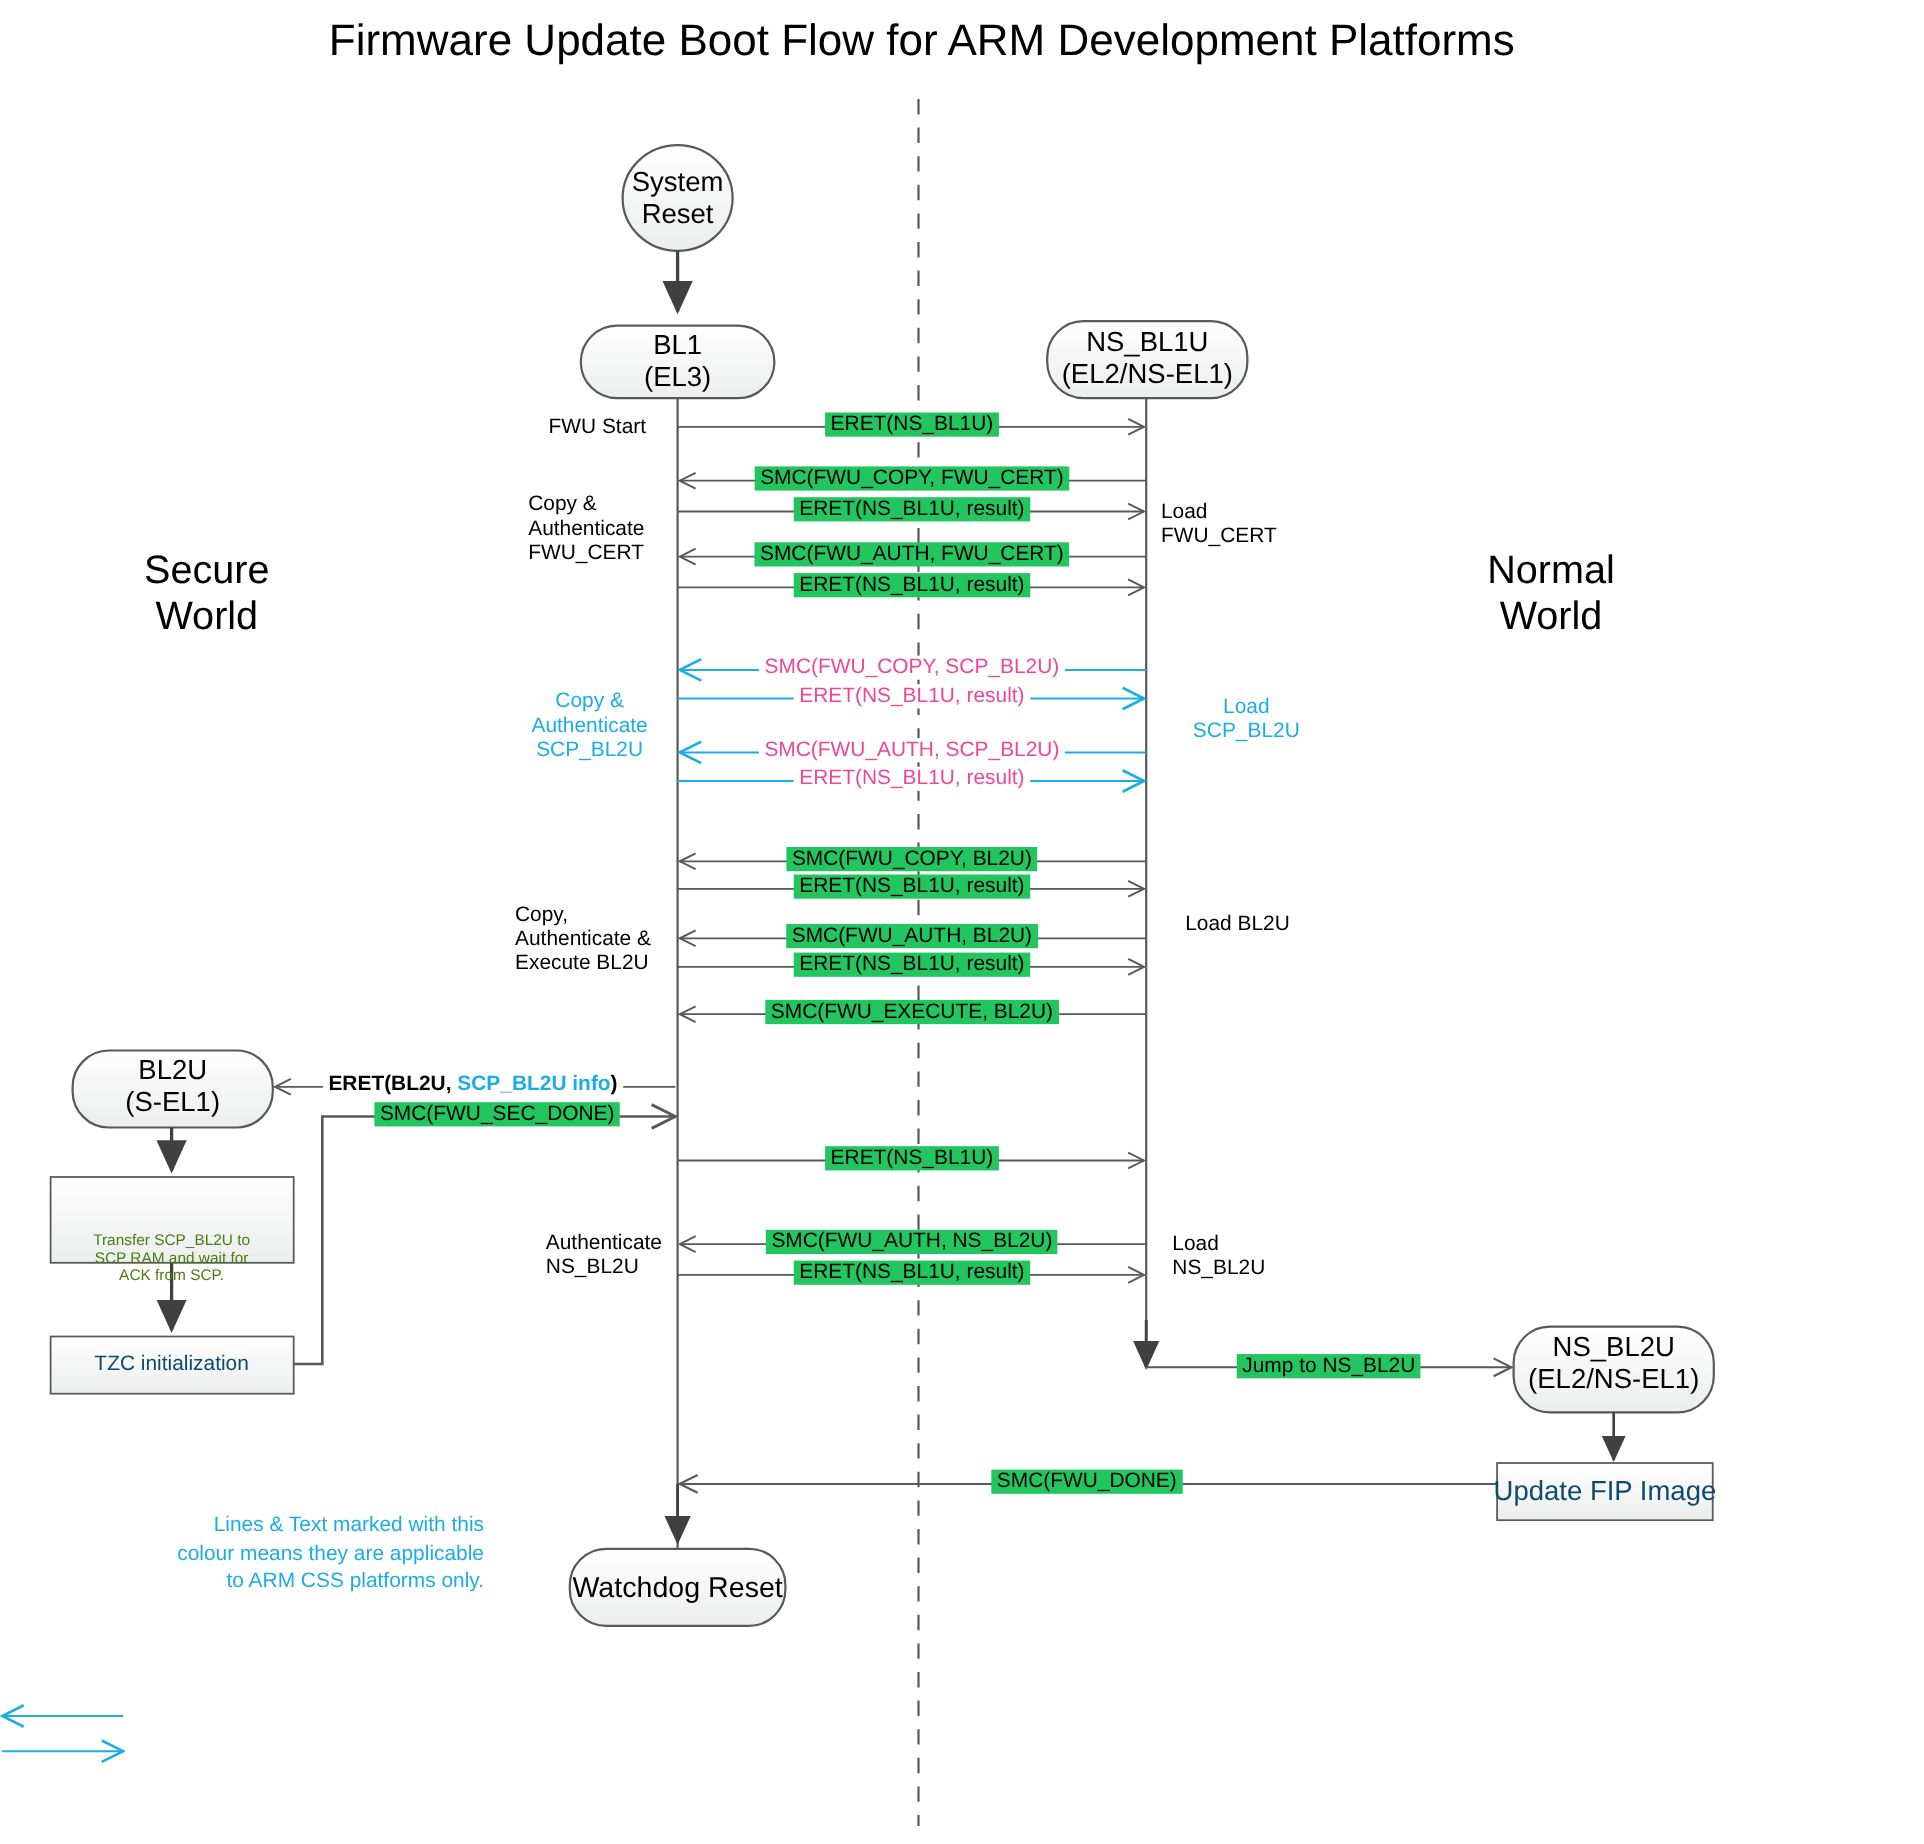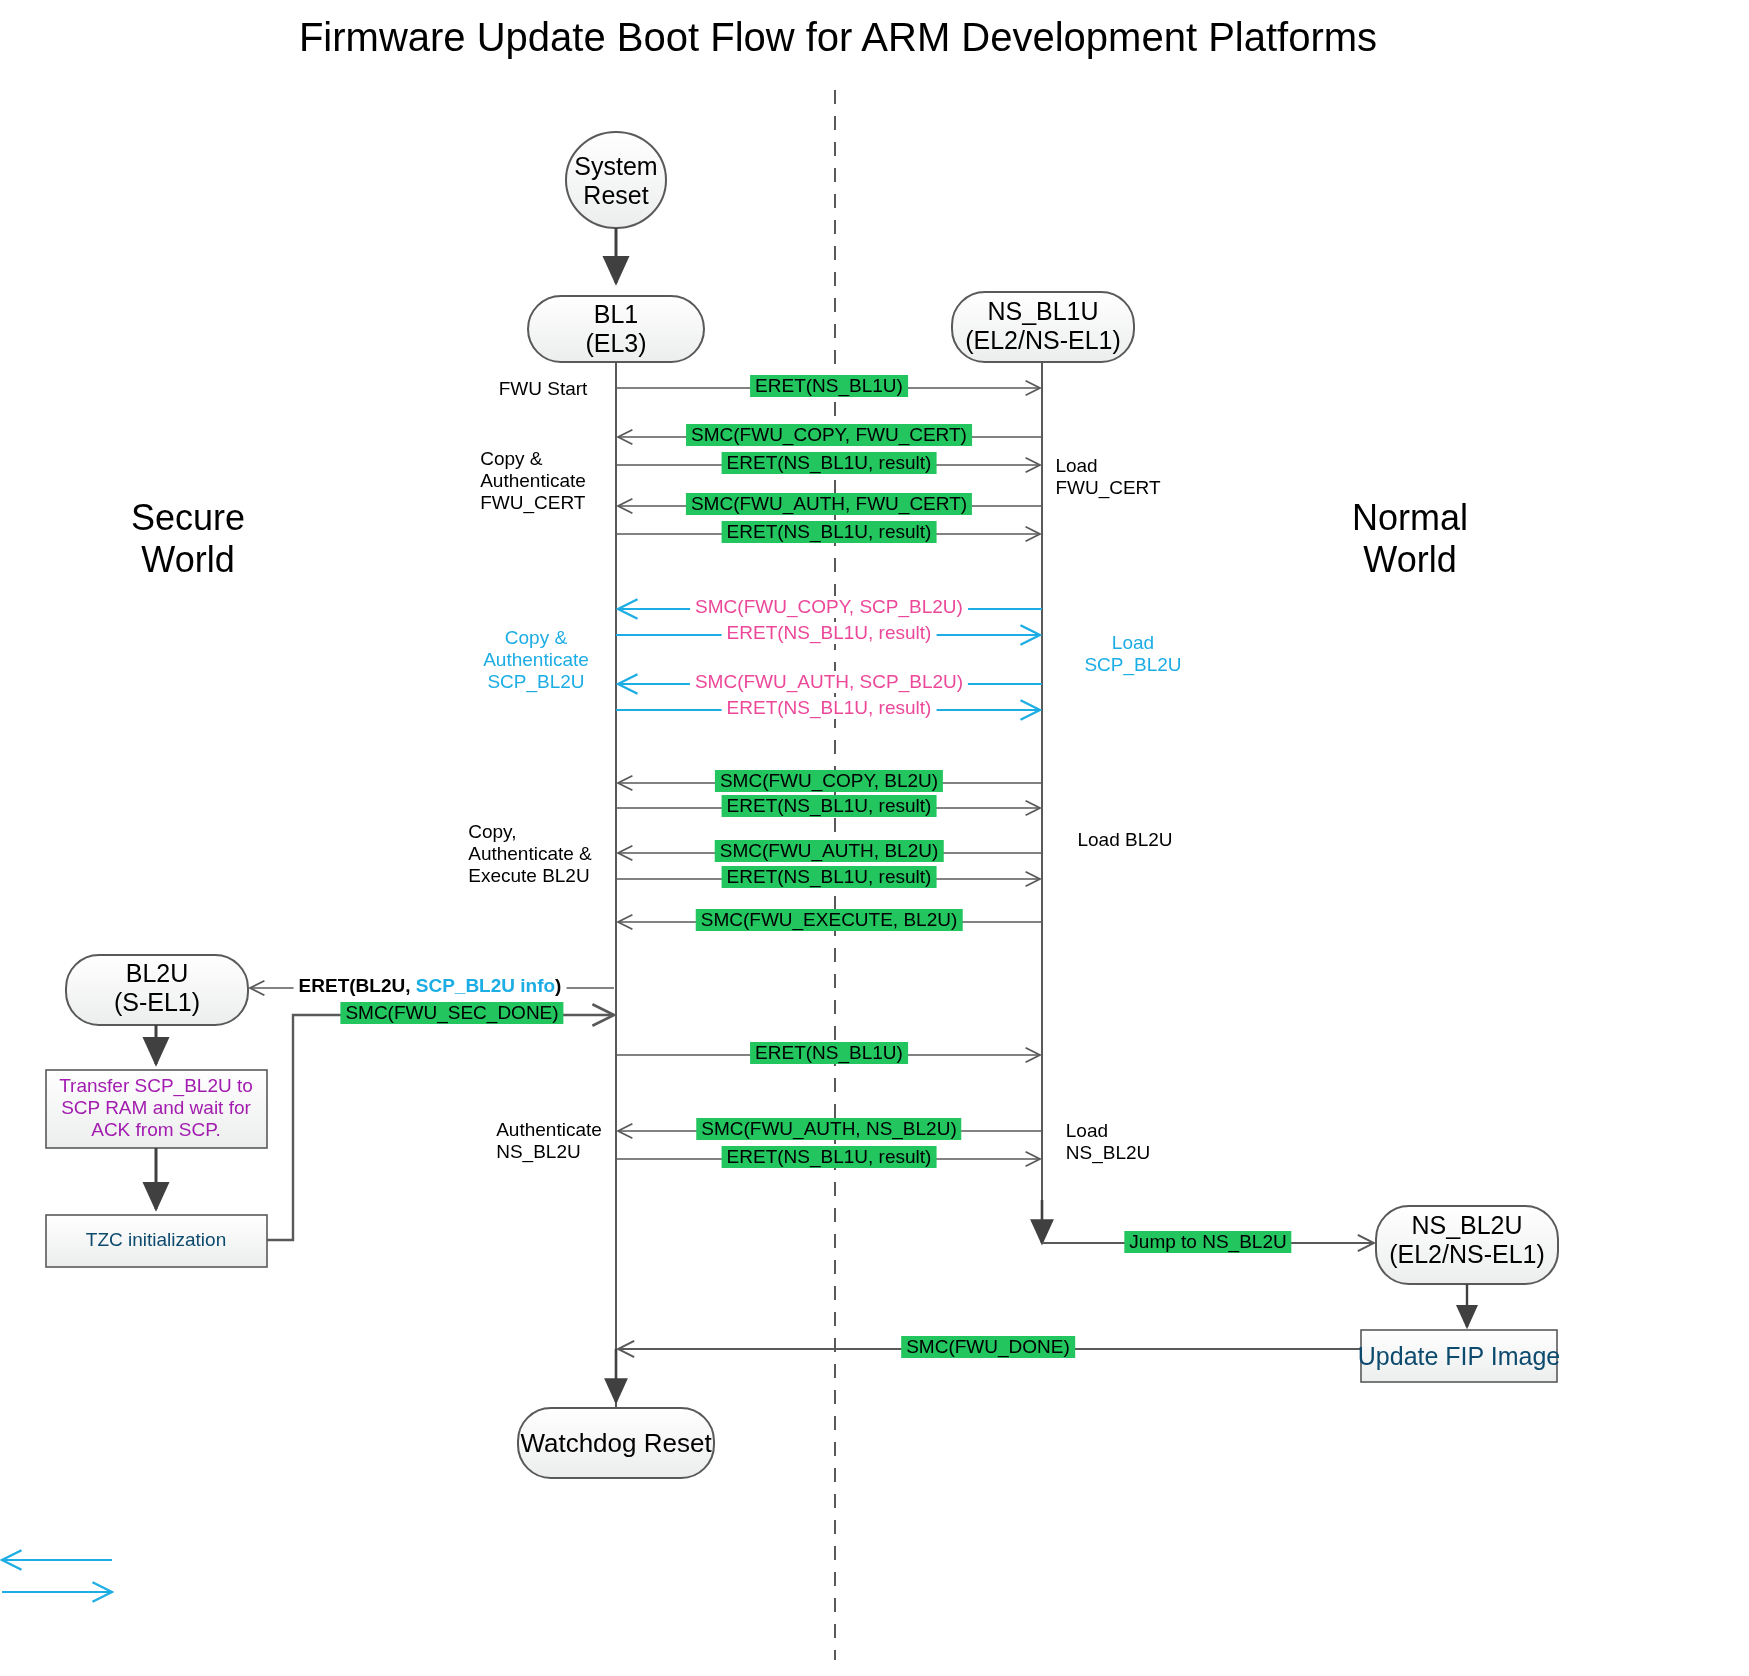--- a/index.html
+++ b/index.html
@@ -9,21 +9,21 @@
   .txt{position:absolute;white-space:pre;line-height:1.16;}
   .ctr{transform:translateX(-50%);text-align:center;}
   .title{font-size:40px;color:#000;}
   .world{font-size:36px;color:#000;text-align:center;}
   .nodelbl{font-size:25px;text-align:center;color:#000;}
   .msg{font-size:19px;color:#000;background:#22c55e;padding:0 5px;}
   .msgc{font-size:19px;color:#ec4899;background:#fff;padding:0 5px;}
   .side{font-size:19px;text-align:left;color:#000;}
   .sidec{font-size:19px;text-align:center;color:#1CADE4;}
   .boxlbl{font-size:19px;text-align:center;color:#0c4a6e;}
-  .boxlblc{font-size:19px;text-align:center;color:#a21caf;}
+  .boxlblc{font-size:14px;text-align:center;color:#4d7c0f;margin-top:44px;}
   .legend{font-size:19px;text-align:right;color:#1CADE4;line-height:1.35;}
   .cyan{color:#1CADE4;}
 </style>
 </head>
 <body>
 
 <div id="canvas">
 
   <svg id="svgroot" viewBox="0 0 1749 1676">
     <defs>
@@ -172,14 +172,17 @@
 NS_BL2U</div>
 
   <div class="txt side ctr" style="left:1108px;top:455px;white-space:pre;">Load
 FWU_CERT</div>
   <div class="txt sidec ctr" style="left:1133px;top:632px;white-space:pre;">Load
 SCP_BL2U</div>
   <div class="txt side ctr" style="left:1125px;top:829px;white-space:pre;">Load BL2U</div>
   <div class="txt side ctr" style="left:1108px;top:1120px;white-space:pre;">Load
 NS_BL2U</div>
 
+  <div class="txt legend" style="left:135px;top:1374px;width:305px;white-space:pre;">Lines &amp; Text marked with this
+colour means they are applicable
+to ARM CSS platforms only.</div>
 
 </div>
 
 </body></html>

